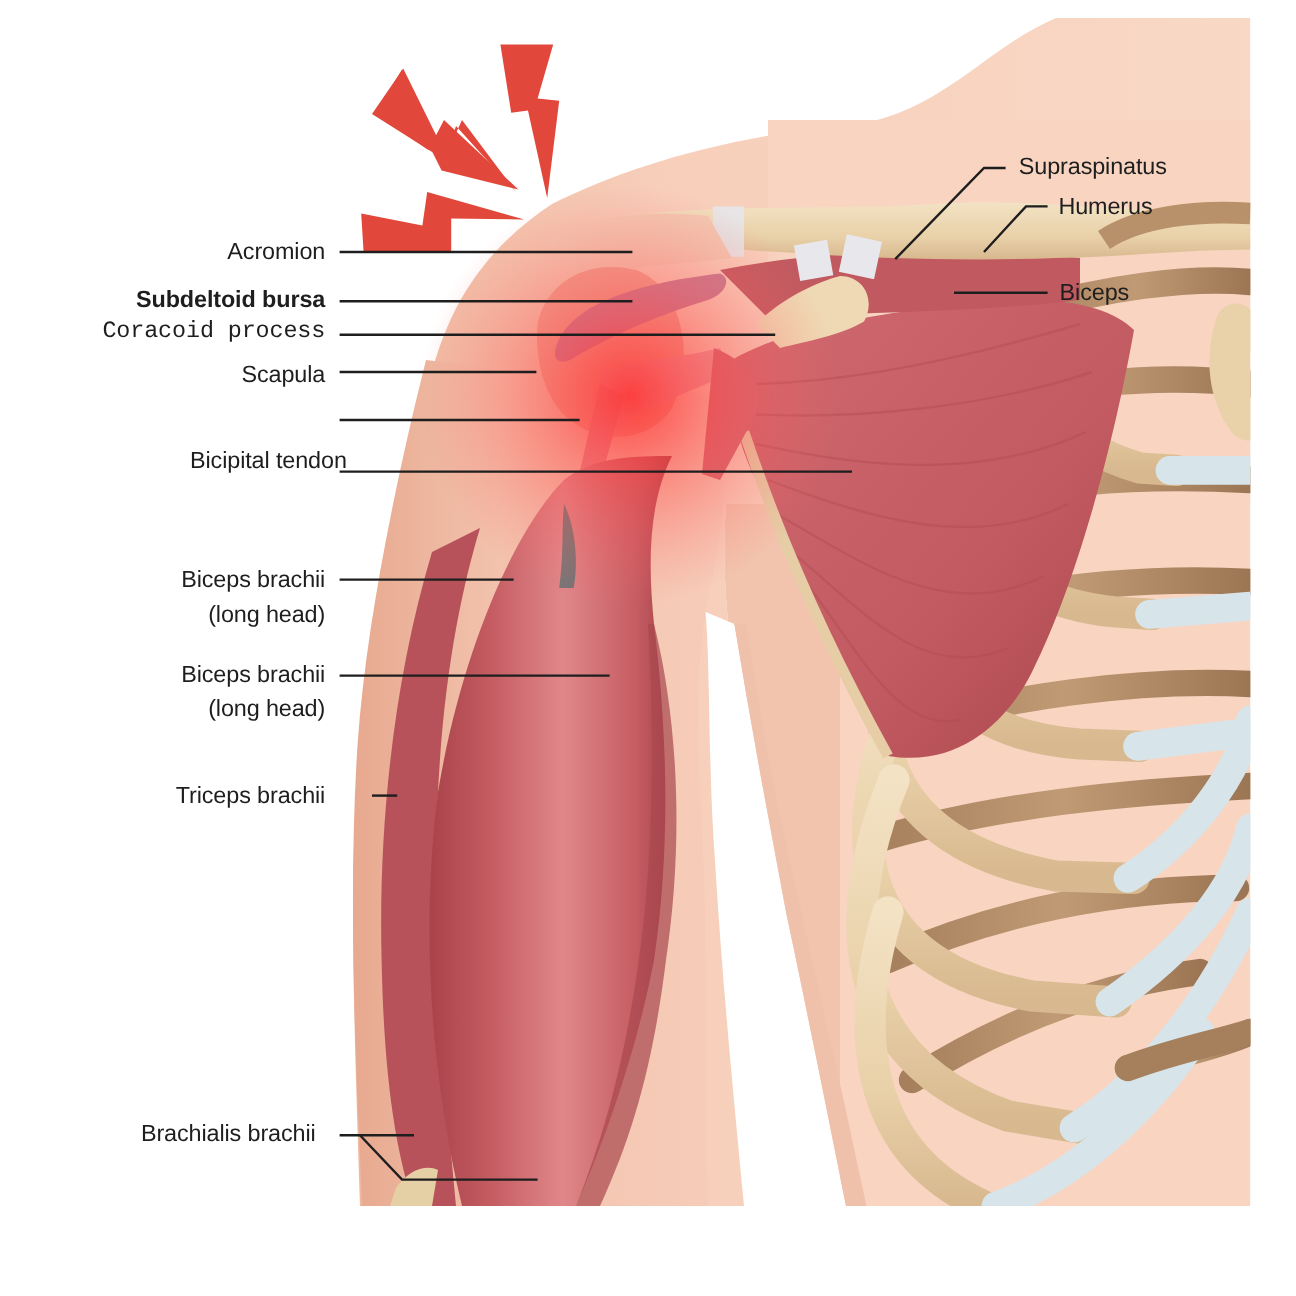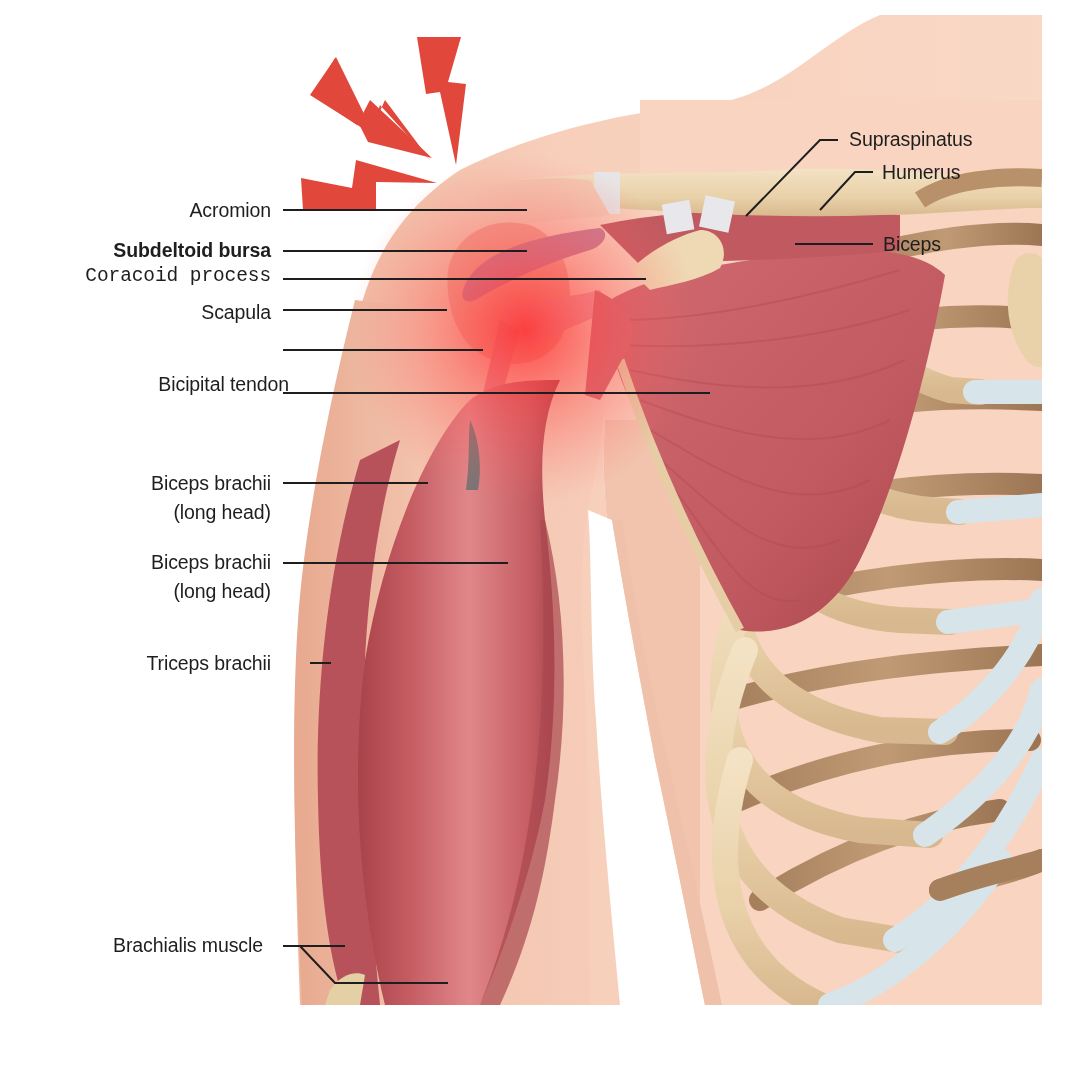--- a/index.html
+++ b/index.html
@@ -210,19 +210,19 @@
 <div class="label left" style="right:791px; top:341px;margin-top:32px;">Bicipital tendon</div>
 <div class="label left" style="right:809px; top:472px;">
   <div>Biceps brachii</div>
   <div style="margin-top:6px;">(long head)</div>
 </div>
 <div class="label left" style="right:809px; top:551px;">
   <div>Biceps brachii</div>
   <div style="margin-top:6px;">(long head)</div>
 </div>
 <div class="label left" style="right:809px; top:652px;text-align:center;">Triceps brachii</div>
-<div class="label left" style="right:817px; top:934px;">Brachialis muscle</div>
+<div class="label left" style="right:817px; top:934px;">Brachialis brachii</div>
 
 <div class="label right" style="left:849px; top:128px;">Supraspinatus</div>
 <div class="label right" style="left:882px; top:161px;">Humerus</div>
 <div class="label right" style="left:883px; top:233px;">Biceps</div>
 
 </div>
 
 </body></html>

